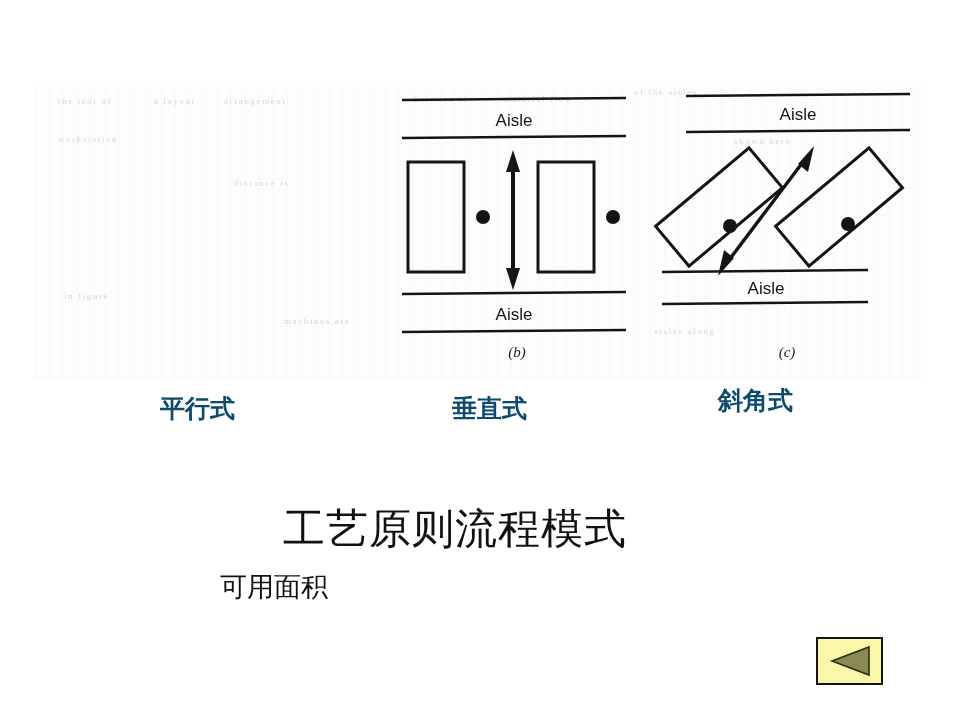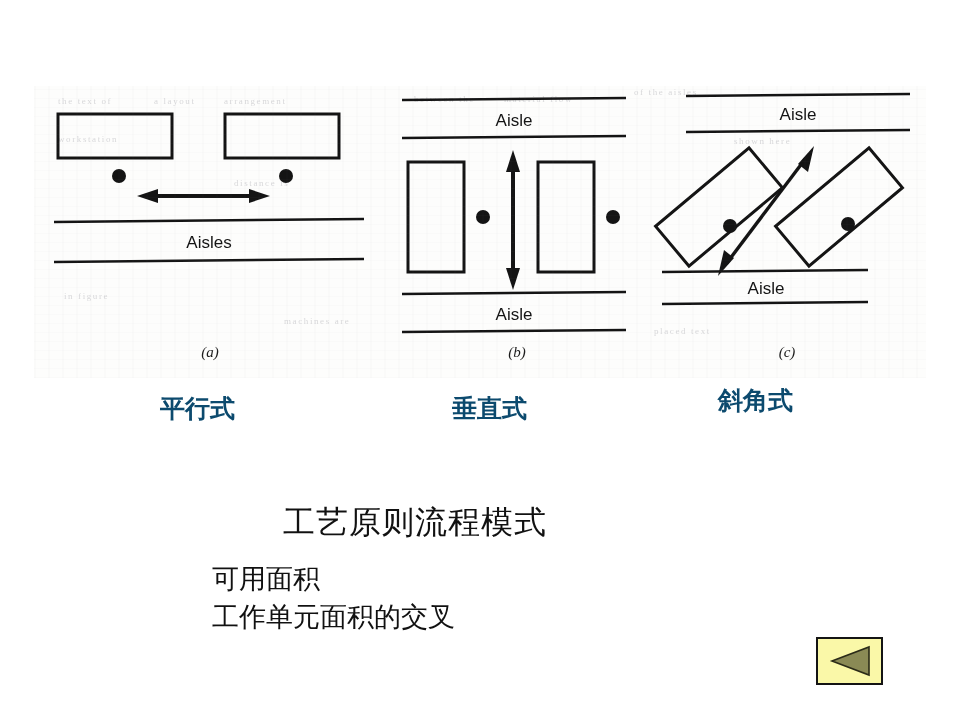--- a/index.html
+++ b/index.html
@@ -78,36 +78,36 @@
   #label-parallel      { left: 160px; top: 392px; }
   #label-perpendicular { left: 452px; top: 392px; }
   #label-angular       { left: 718px; top: 384px; }
 
   
   #slide-title {
     position: absolute;
     left: 283px;
     top: 501px;
     font-family: "Liberation Serif", serif;
-    font-size: 32px;
+    font-size: 42px;
     color: #111111;
     white-space: nowrap;
     letter-spacing: 1px;
   }
   #body-list {
     position: absolute;
     left: 208px;
     top: 556px;
     font-family: "Liberation Serif", serif;
     font-size: 27px;
     line-height: 38px;
     color: #111111;
   }
   #body-list li { list-style: none; white-space: nowrap; }
-  #body-list ul { margin: 4px; padding: 0; }
+  #body-list ul { margin: 12px; padding: 0; }
 
   
   #nav-back-button {
     position: absolute;
     left: 816px;
     top: 637px;
     width: 67px;
     height: 48px;
     background: #faf8a8;
     border: 2px solid #141414;
@@ -129,43 +129,22 @@
     <div class="ghost-text" style="left:120px; top:10px;">a layout</div>
     <div class="ghost-text" style="left:190px; top:10px;">arrangement</div>
     <div class="ghost-text" style="left:380px; top:8px;">between the</div>
     <div class="ghost-text" style="left:470px; top:8px;">material flow</div>
     <div class="ghost-text" style="left:600px; top:1px;">of the aisles</div>
     <div class="ghost-text" style="left:24px;  top:48px;">workstation</div>
     <div class="ghost-text" style="left:200px; top:48px;margin-top:44px;">distance is</div>
     <div class="ghost-text" style="left:700px; top:50px;">shown here</div>
     <div class="ghost-text" style="left:30px;  top:205px;">in figure</div>
     <div class="ghost-text" style="left:250px; top:230px;">machines are</div>
-    <div class="ghost-text" style="left:620px; top:240px;">placed text</div>
-
-    <div class="panel" id="panel-a">
-      <svg class="fig-svg" width="352" height="258" viewBox="0 0 352 258">
-        <g stroke="#141414" fill="none" stroke-width="3">
-          <rect x="24" y="28" width="114" height="44"></rect>
-          <rect x="191" y="28" width="114" height="44"></rect>
-        </g>
-        <circle cx="85" cy="90" r="7" fill="#141414"></circle>
-        <circle cx="252" cy="90" r="7" fill="#141414"></circle>
-
-        <g>
-          <line x1="117" y1="110" x2="222" y2="110" stroke="#141414" stroke-width="4"></line>
-          <polygon points="103,110 124,103 124,117" fill="#141414"></polygon>
-          <polygon points="236,110 215,103 215,117" fill="#141414"></polygon>
-        </g>
-
-        <line x1="20" y1="136" x2="330" y2="133" stroke="#141414" stroke-width="2.4"></line>
-        <line x1="20" y1="176" x2="330" y2="173" stroke="#141414" stroke-width="2.4"></line>
-        <text x="175" y="162" text-anchor="middle" font-family="Liberation Sans, sans-serif" font-size="17" fill="#141414">Aisles</text>
-      </svg>
-      <div class="panel-caption">(a)</div>
-    </div>
+    <div class="ghost-text" style="left:620px; top:240px;">aisles along</div>
+
 
     <div class="panel" id="panel-b">
       <svg class="fig-svg" width="262" height="258" viewBox="0 0 262 258">
 
         <line x1="16" y1="14" x2="240" y2="12" stroke="#141414" stroke-width="2.6"></line>
         <line x1="16" y1="52" x2="240" y2="50" stroke="#141414" stroke-width="2.6"></line>
         <text x="128" y="40" text-anchor="middle" font-family="Liberation Sans, sans-serif" font-size="17" fill="#141414">Aisle</text>
 
         <g stroke="#141414" fill="none" stroke-width="3">
           <rect x="22" y="76" width="56" height="110"></rect>
@@ -219,21 +198,20 @@
 
   <div class="pink-label" id="label-parallel">平行式</div>
   <div class="pink-label" id="label-perpendicular">垂直式</div>
   <div class="pink-label" id="label-angular">斜角式</div>
 
   <div id="slide-title">工艺原则流程模式</div>
 
   <div id="body-list">
     <ul>
       <li>可用面积</li>
-      <li>工作单元面积的交叉</li>
     </ul>
   </div>
 
   <div id="nav-back-button">
     <svg width="46" height="34" viewBox="0 0 46 34">
       <polygon points="42,3 42,31 5,17" fill="#8a8a55" stroke="#2b2b18" stroke-width="1.6"></polygon>
     </svg>
   </div>
 
 </div>

